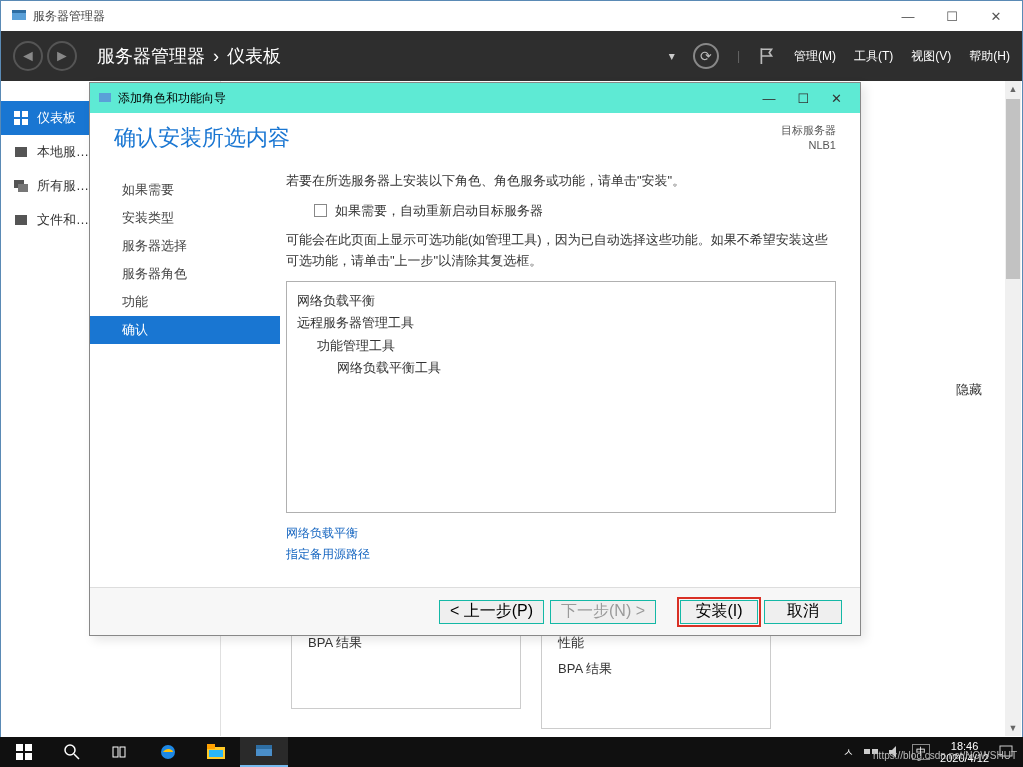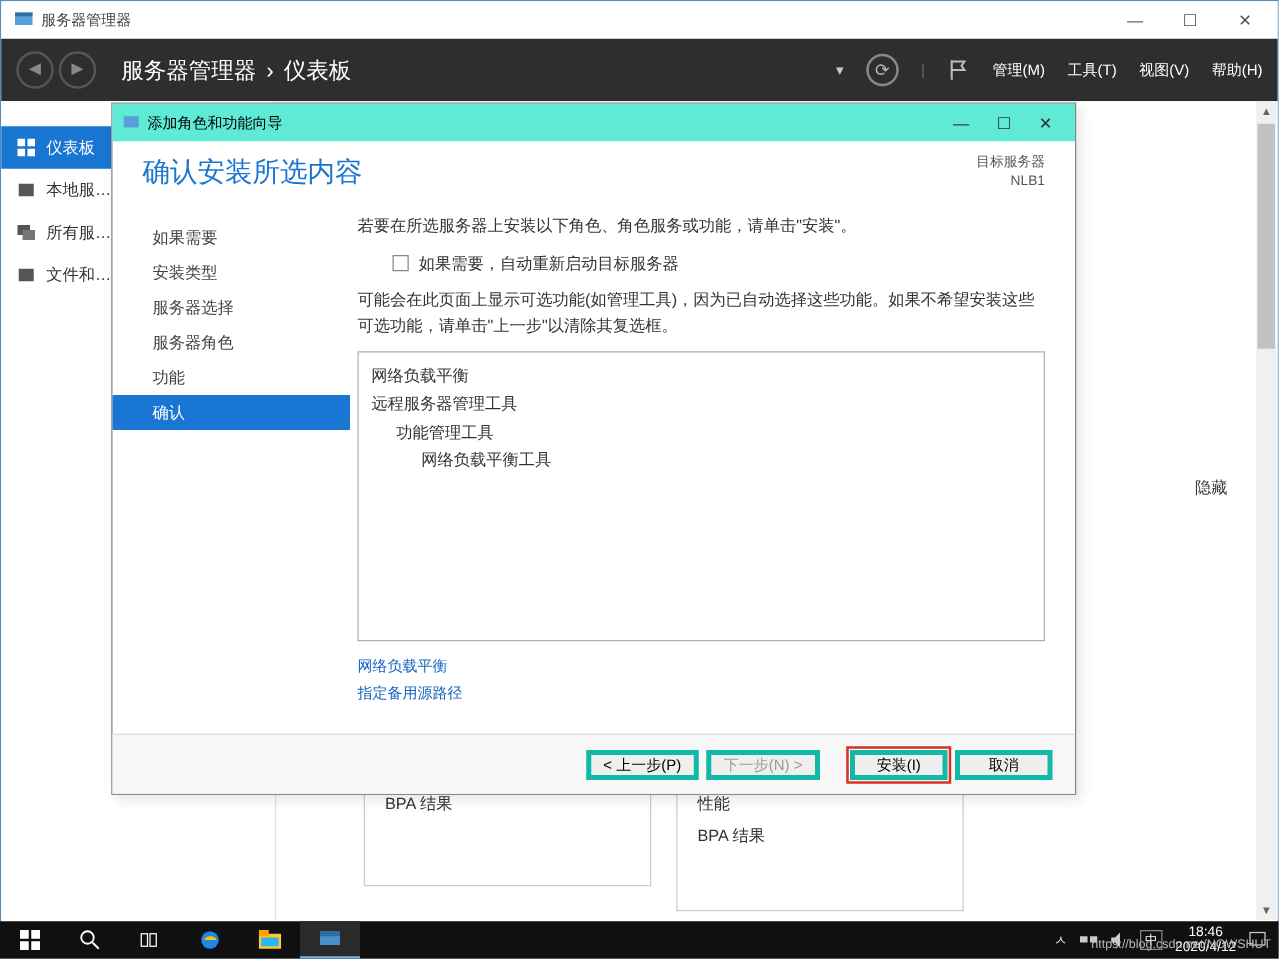--- a/index.html
+++ b/index.html
@@ -58,21 +58,21 @@
 .wiz-intro { margin-bottom: 12px; }
 .wiz-check { display: flex; align-items: center; gap: 8px; margin-bottom: 10px; margin-left: 28px; }
 .wiz-check .cbox { width: 13px; height: 13px; border: 1px solid #888; display: inline-block; }
 .wiz-note { line-height: 1.6; margin-bottom: 10px; }
 .wiz-list { border: 1px solid #b0b0b0; height: 232px; padding: 8px 10px; overflow: auto; margin-bottom: 10px; }
 .wiz-list div { line-height: 1.7; }
 .ind1 { padding-left: 20px; } .ind2 { padding-left: 40px; }
 .wiz-links a { color: #1565c0; text-decoration: none; display: block; line-height: 1.7; font-size: 12px; }
 
 .dlg-footer { position: absolute; bottom: 0; left: 0; right: 0; height: 48px; border-top: 1px solid #ddd; display: flex; align-items: center; justify-content: flex-end; padding: 0 18px; gap: 6px; background: #f7f7f7; }
-.dlg-btn { min-width: 78px; height: 24px; font-size: 12px; background: #efefef; border: 4px solid #14b8a6; padding: 0 10px; }
+.dlg-btn { min-width: 78px; height: 24px; font-size: 16px; background: #efefef; border: 1px solid #14b8a6; padding: 0 10px; }
 .dlg-btn:disabled { color: #9a9a9a; }
 .dlg-btn.highlight { outline: 2px solid #d93025; outline-offset: 1px; }
 
 
 .taskbar { position: absolute; left: 0; right: 0; bottom: 0; height: 30px; background: #101010; display: flex; align-items: center; color: #fff; font-size: 11px; z-index: 20; }
 .tb-item { width: 48px; height: 30px; display: flex; align-items: center; justify-content: center; }
 .tb-item.active { background: #2a2a2a; border-bottom: 2px solid #76b9ed; }
 .tb-tray { margin-left: auto; display: flex; align-items: center; gap: 10px; padding: 0 10px; }
 .tb-clock { text-align: center; line-height: 1.1; font-size: 11px; }
 .watermark { position: absolute; right: 6px; bottom: 6px; color: #bbb; font-size: 10px; z-index: 21; }

